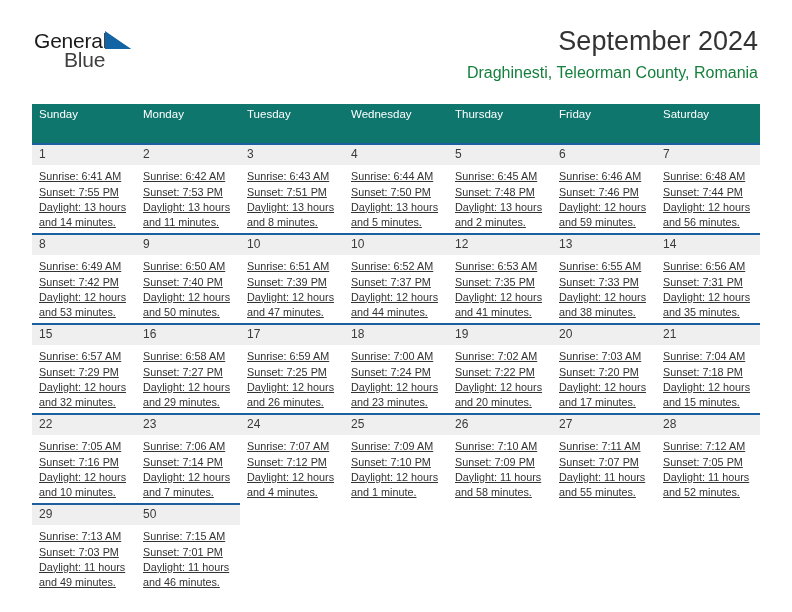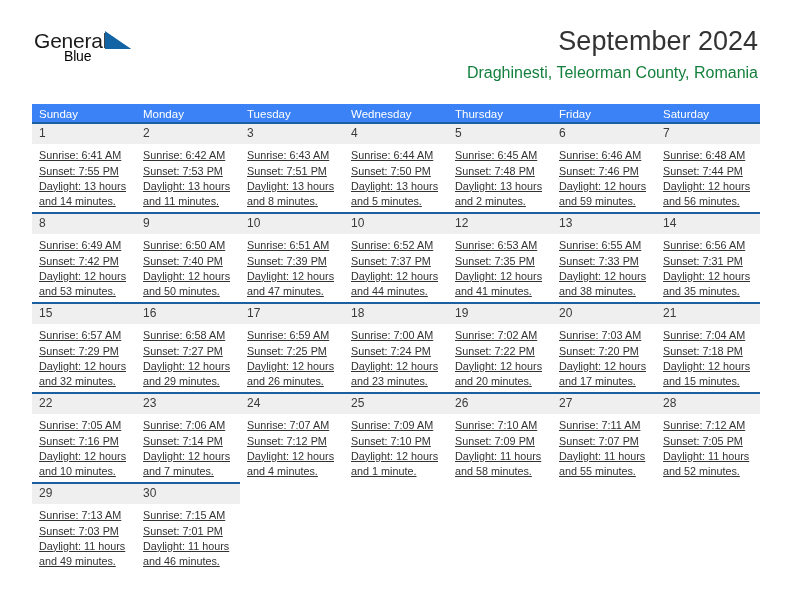--- a/index.html
+++ b/index.html
@@ -47,22 +47,22 @@
     font-family: Liberation Sans, sans-serif;
   }
   .logo-tri {
     display: inline-block;
     vertical-align: top;
     margin-left: -2px;
   }
   .logo-row2 {
     margin-top: -3px;
     margin-left: 30px;
-    font-size: 14px;
-    color: #000000;
+    font-size: 21px;
+    color: #404040;
     letter-spacing: -0.2px;
   }
 
   .title-block {
     position: absolute;
     right: 34px;
     top: 26px;
     text-align: right;
   }
   .cal-title {
@@ -87,26 +87,26 @@
     width: 728px;
   }
 
   table.cal {
     width: 728px;
     border-collapse: collapse;
     table-layout: fixed;
   }
 
   table.cal th {
-    background: #3b82f6;
+    background: #0f766e;
     color: #ffffff;
     font-size: 11.5px;
     font-weight: normal;
     text-align: left;
-    padding: 4px 0 2px 7px;
+    padding: 4px 0 23px 7px;
     height: 12px;
     border: none;
   }
 
   table.cal td {
     vertical-align: top;
     padding: 0;
     border: none;
     height: 78px;
     background: #ffffff;
@@ -527,21 +527,21 @@
                 <div class="lines">
                   <div>Sunrise: 7:13 AM</div>
                   <div>Sunset: 7:03 PM</div>
                   <div>Daylight: 11 hours</div>
                   <div>and 49 minutes.</div>
                 </div>
               </div>
             </td>
             <td>
               <div class="cell">
-                <div class="daynum">30</div>
+                <div class="daynum">50</div>
                 <div class="lines">
                   <div>Sunrise: 7:15 AM</div>
                   <div>Sunset: 7:01 PM</div>
                   <div>Daylight: 11 hours</div>
                   <div>and 46 minutes.</div>
                 </div>
               </div>
             </td>
             <td>
               <div class="cell empty">

